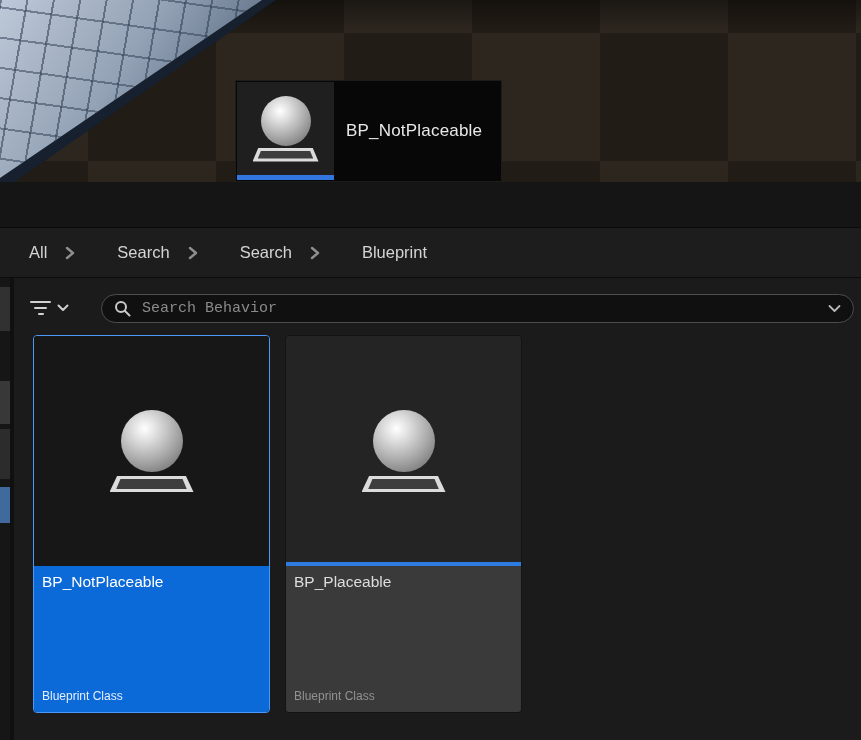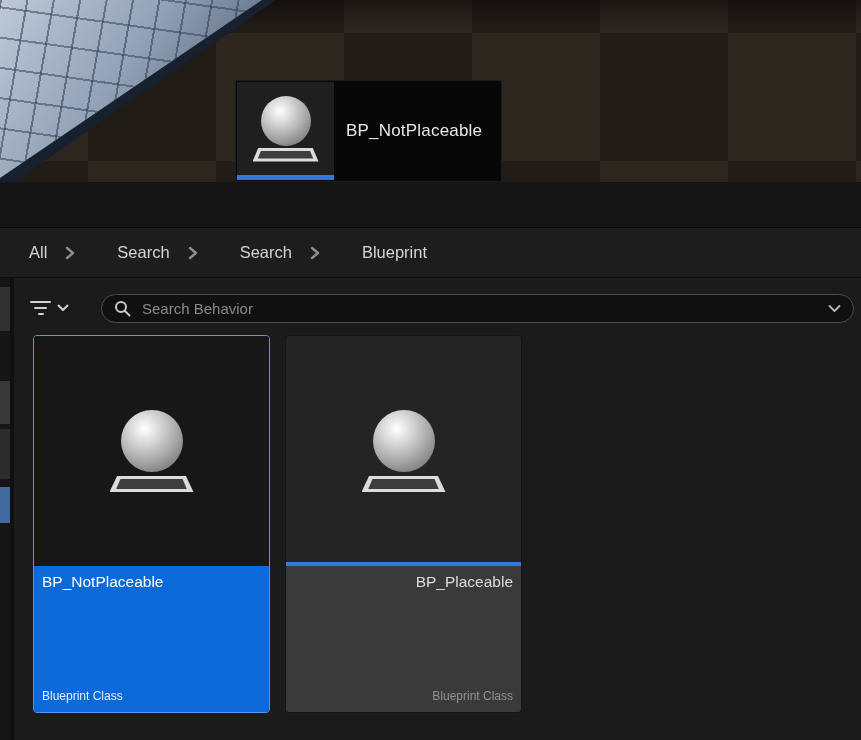--- a/index.html
+++ b/index.html
@@ -63,21 +63,21 @@
   .sliver-4{top:209px;height:36px;background:#40699c;}
 
   .search-row{position:absolute;left:24px;top:14px;width:830px;height:32px;display:flex;align-items:center;}
   .filter-btn{display:flex;align-items:center;gap:6px;cursor:pointer;padding:4px 6px;}
   .funnel{display:flex;flex-direction:column;align-items:center;gap:3.5px;}
   .funnel span{display:block;height:2.6px;background:#d2d2d2;border-radius:1px;}
   .funnel .f1{width:21px;}.funnel .f2{width:13px;}.funnel .f3{width:6px;}
   .search-box{margin-left:26px;flex:1;height:29px;background:#101010;border:1px solid #4d4d4d;
     border-radius:15px;display:flex;align-items:center;padding:0 12px;box-sizing:border-box;}
   .search-box input{flex:1;background:transparent;border:none;outline:none;color:#4d7c0f;
-    font-size:15px;font-family:Liberation Sans, sans-serif;margin-left:9px;}
+    font-size:15px;font-family:Liberation Mono, monospace;margin-left:9px;}
   .search-box input::placeholder{color:#8a8a8a;}
 
   
   .asset-grid{position:absolute;left:33px;top:57px;display:flex;gap:15px;}
   .tile{width:237px;height:378px;border-radius:4px;overflow:hidden;display:flex;flex-direction:column;
     box-sizing:border-box;cursor:pointer;}
   .tile .thumb{height:230px;display:flex;align-items:center;justify-content:center;position:relative;}
   .tile .label-area{flex:1;display:flex;flex-direction:column;justify-content:space-between;
     padding:7px 8px 9px 8px;box-sizing:border-box;}
   .tile .asset-name{font-size:15.5px;}
@@ -85,21 +85,21 @@
 
   .tile.selected{border:1px solid #4d97f8;}
   .tile.selected .thumb{background:#171717;}
   .tile.selected .label-area{background:#0b69d8;}
   .tile.selected .asset-name{color:#ffffff;}
   .tile.selected .asset-type{color:#e6efff;}
 
   .tile.normal{border:1px solid #141414;}
   .tile.normal .thumb{background:#242424;}
   .tile.normal .color-bar{position:absolute;left:0;bottom:0;width:100%;height:4px;background:#2e7ce0;}
-  .tile.normal .label-area{background:#3a3a3a;align-items:flex-end;}
+  .tile.normal .label-area{background:#3a3a3a;}
   .tile.normal .asset-name{color:#dddddd;}
   .tile.normal .asset-type{color:#929292;}
 
   svg{display:block;}
 </style>
 </head>
 <body>
 
 <div id="app">
 

